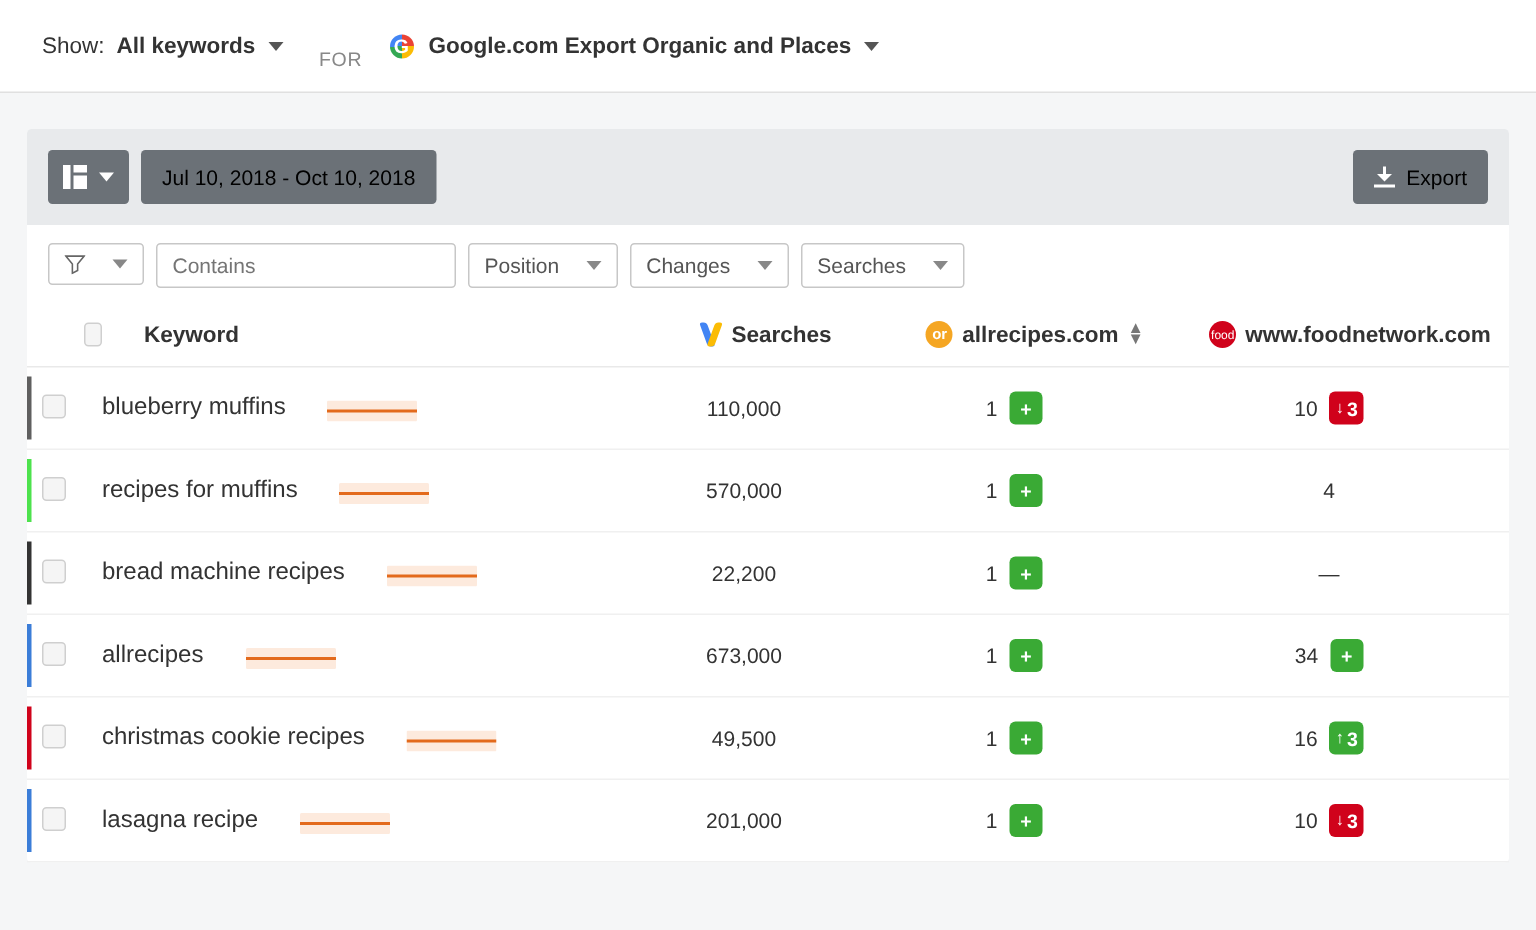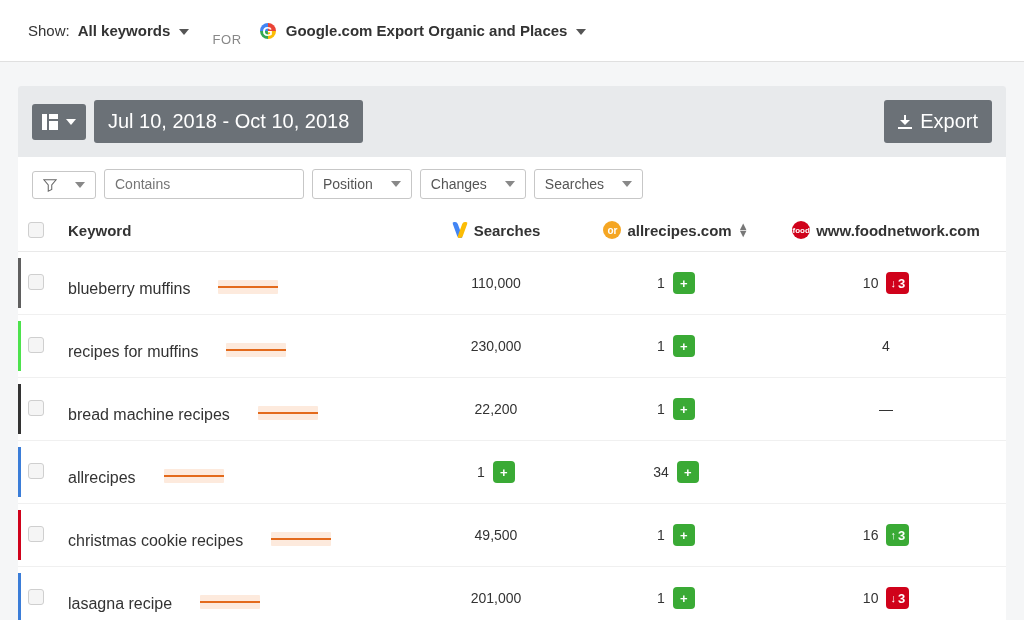--- a/index.html
+++ b/index.html
@@ -46,25 +46,25 @@
   .toolbar {
     background: #e8eaec;
     padding: 14px;
     display: flex;
     align-items: center;
     gap: 8px;
     border-radius: 3px 3px 0 0;
   }
   .btn {
     background: #6b7177;
-    color: #ffffff;
+    color: #000000;
     border: none;
     padding: 10px 14px;
     border-radius: 3px;
-    font-size: 20px;
+    font-size: 14px;
     display: inline-flex;
     align-items: center;
     gap: 8px;
     cursor: pointer;
   }
   .btn.layout { padding: 10px 10px; }
   .btn .caret-down { border-top-color: #fff; }
   .btn.export { margin-left: auto; }
   .layout-icon {
     width: 16px; height: 16px;
@@ -80,21 +80,21 @@
   .download-icon::before {
     content: ""; position: absolute; left: 6px; top: 0; width: 2px; height: 8px; background: #fff;
   }
   .download-icon::after {
     content: ""; position: absolute; left: 2px; top: 5px;
     width: 0; height: 0; border-left: 5px solid transparent; border-right: 5px solid transparent; border-top: 5px solid #fff;
   }
   .download-icon .bar { position: absolute; bottom: 0; left: 0; width: 14px; height: 2px; background: #fff; }
   .filterbar {
     display: flex;
-    align-items: flex-end;
+    align-items: flex-start;
     gap: 8px;
     padding: 12px 14px 6px 14px;
     flex-wrap: wrap;
   }
   .pill {
     border: 1px solid #c7c7c7;
     background: #fff;
     color: #555;
     padding: 6px 10px;
     border-radius: 3px;
@@ -109,45 +109,45 @@
     padding: 6px 10px; border-radius: 3px; width: 200px; font-size: 14px;
   }
   .table { width: 100%; }
   .thead {
     display: grid;
     grid-template-columns: 40px 1fr 160px 200px 220px;
     align-items: center;
     padding: 16px 10px 12px 10px;
     border-bottom: 1px solid #e9e9e9;
   }
-  .thead .col { font-weight: 700; font-size: 15px; display: flex; align-items: center; gap: 6px; }
+  .thead .col { font-weight: 700; font-size: 15px; display: flex; align-items: center; gap: 6px; margin-left: 28px; }
   .thead .col.center { justify-content: center; }
   .ck {
     width: 16px; height: 16px; border: 1px solid #cfcfcf; border-radius: 3px; background: #f5f5f5;
     display: inline-block;
   }
   .badge-or {
     width: 18px; height: 18px; border-radius: 50%; background: #f5a623; color: #fff; font-size: 10px;
     display: inline-flex; align-items: center; justify-content: center; font-weight: 700;
   }
   .badge-fn {
     width: 18px; height: 18px; border-radius: 50%; background: #d0021b; color: #fff; font-size: 8px;
-    display: inline-flex; align-items: center; justify-content: center; font-weight: 700;
+    display: inline-flex; align-items: center; justify-content: center; font-weight: 400;
   }
   .sort-icon { font-size: 11px; color: #777; line-height: 7px; display: inline-flex; flex-direction: column; }
   .row {
     display: grid;
     grid-template-columns: 40px 1fr 160px 200px 220px;
     align-items: center;
     padding: 16px 10px;
     border-bottom: 1px solid #f0f0f0;
     position: relative;
   }
   .row .stripe { position: absolute; left: 0; top: 6px; bottom: 6px; width: 3px; background: #5f5f5f; }
-  .kw { display: flex; align-items: flex-start; gap: 28px; margin-top: 12px; }
+  .kw { display: flex; align-items: flex-end; gap: 28px; }
   .kw-text { font-size: 16px; color: #333; }
   .spark { width: 60px; height: 14px; background: linear-gradient(#e36a1c,#e36a1c) center/60px 2px no-repeat, #fdeadd; border-radius: 1px; }
   .center { text-align: center; }
   .pos-cell { display: flex; align-items: center; justify-content: center; gap: 8px; }
   .badge {
     display: inline-flex; align-items: center; justify-content: center;
     min-width: 22px; height: 22px; border-radius: 4px; color: #fff; font-size: 13px; font-weight: 700;
     padding: 0 4px; gap: 2px;
   }
   .badge.green { background: #3aaa35; }
@@ -263,21 +263,21 @@
             <span class="badge red"><span class="arrow-down">↓</span>3</span>
           </div>
         </div>
         <div class="row">
           <div class="stripe" style="background:#4de24d"></div>
           <div><span class="ck"></span></div>
           <div class="kw">
             <span class="kw-text">recipes for muffins</span>
             <span class="spark"></span>
           </div>
-          <div class="center">230,000</div>
+          <div class="center">570,000</div>
           <div class="pos-cell">
             <span>1</span> 
             <span class="badge green">+</span>
           </div>
           <div class="pos-cell">
             <span>4</span> 
           </div>
         </div>
         <div class="row">
           <div class="stripe" style="background:#333"></div>
@@ -295,20 +295,21 @@
             <span>—</span> 
           </div>
         </div>
         <div class="row">
           <div class="stripe" style="background:#3b7dd8"></div>
           <div><span class="ck"></span></div>
           <div class="kw">
             <span class="kw-text">allrecipes</span>
             <span class="spark"></span>
           </div>
+          <div class="center">673,000</div>
           <div class="pos-cell">
             <span>1</span> 
             <span class="badge green">+</span>
           </div>
           <div class="pos-cell">
             <span>34</span> 
             <span class="badge green">+</span>
           </div>
         </div>
         <div class="row">

